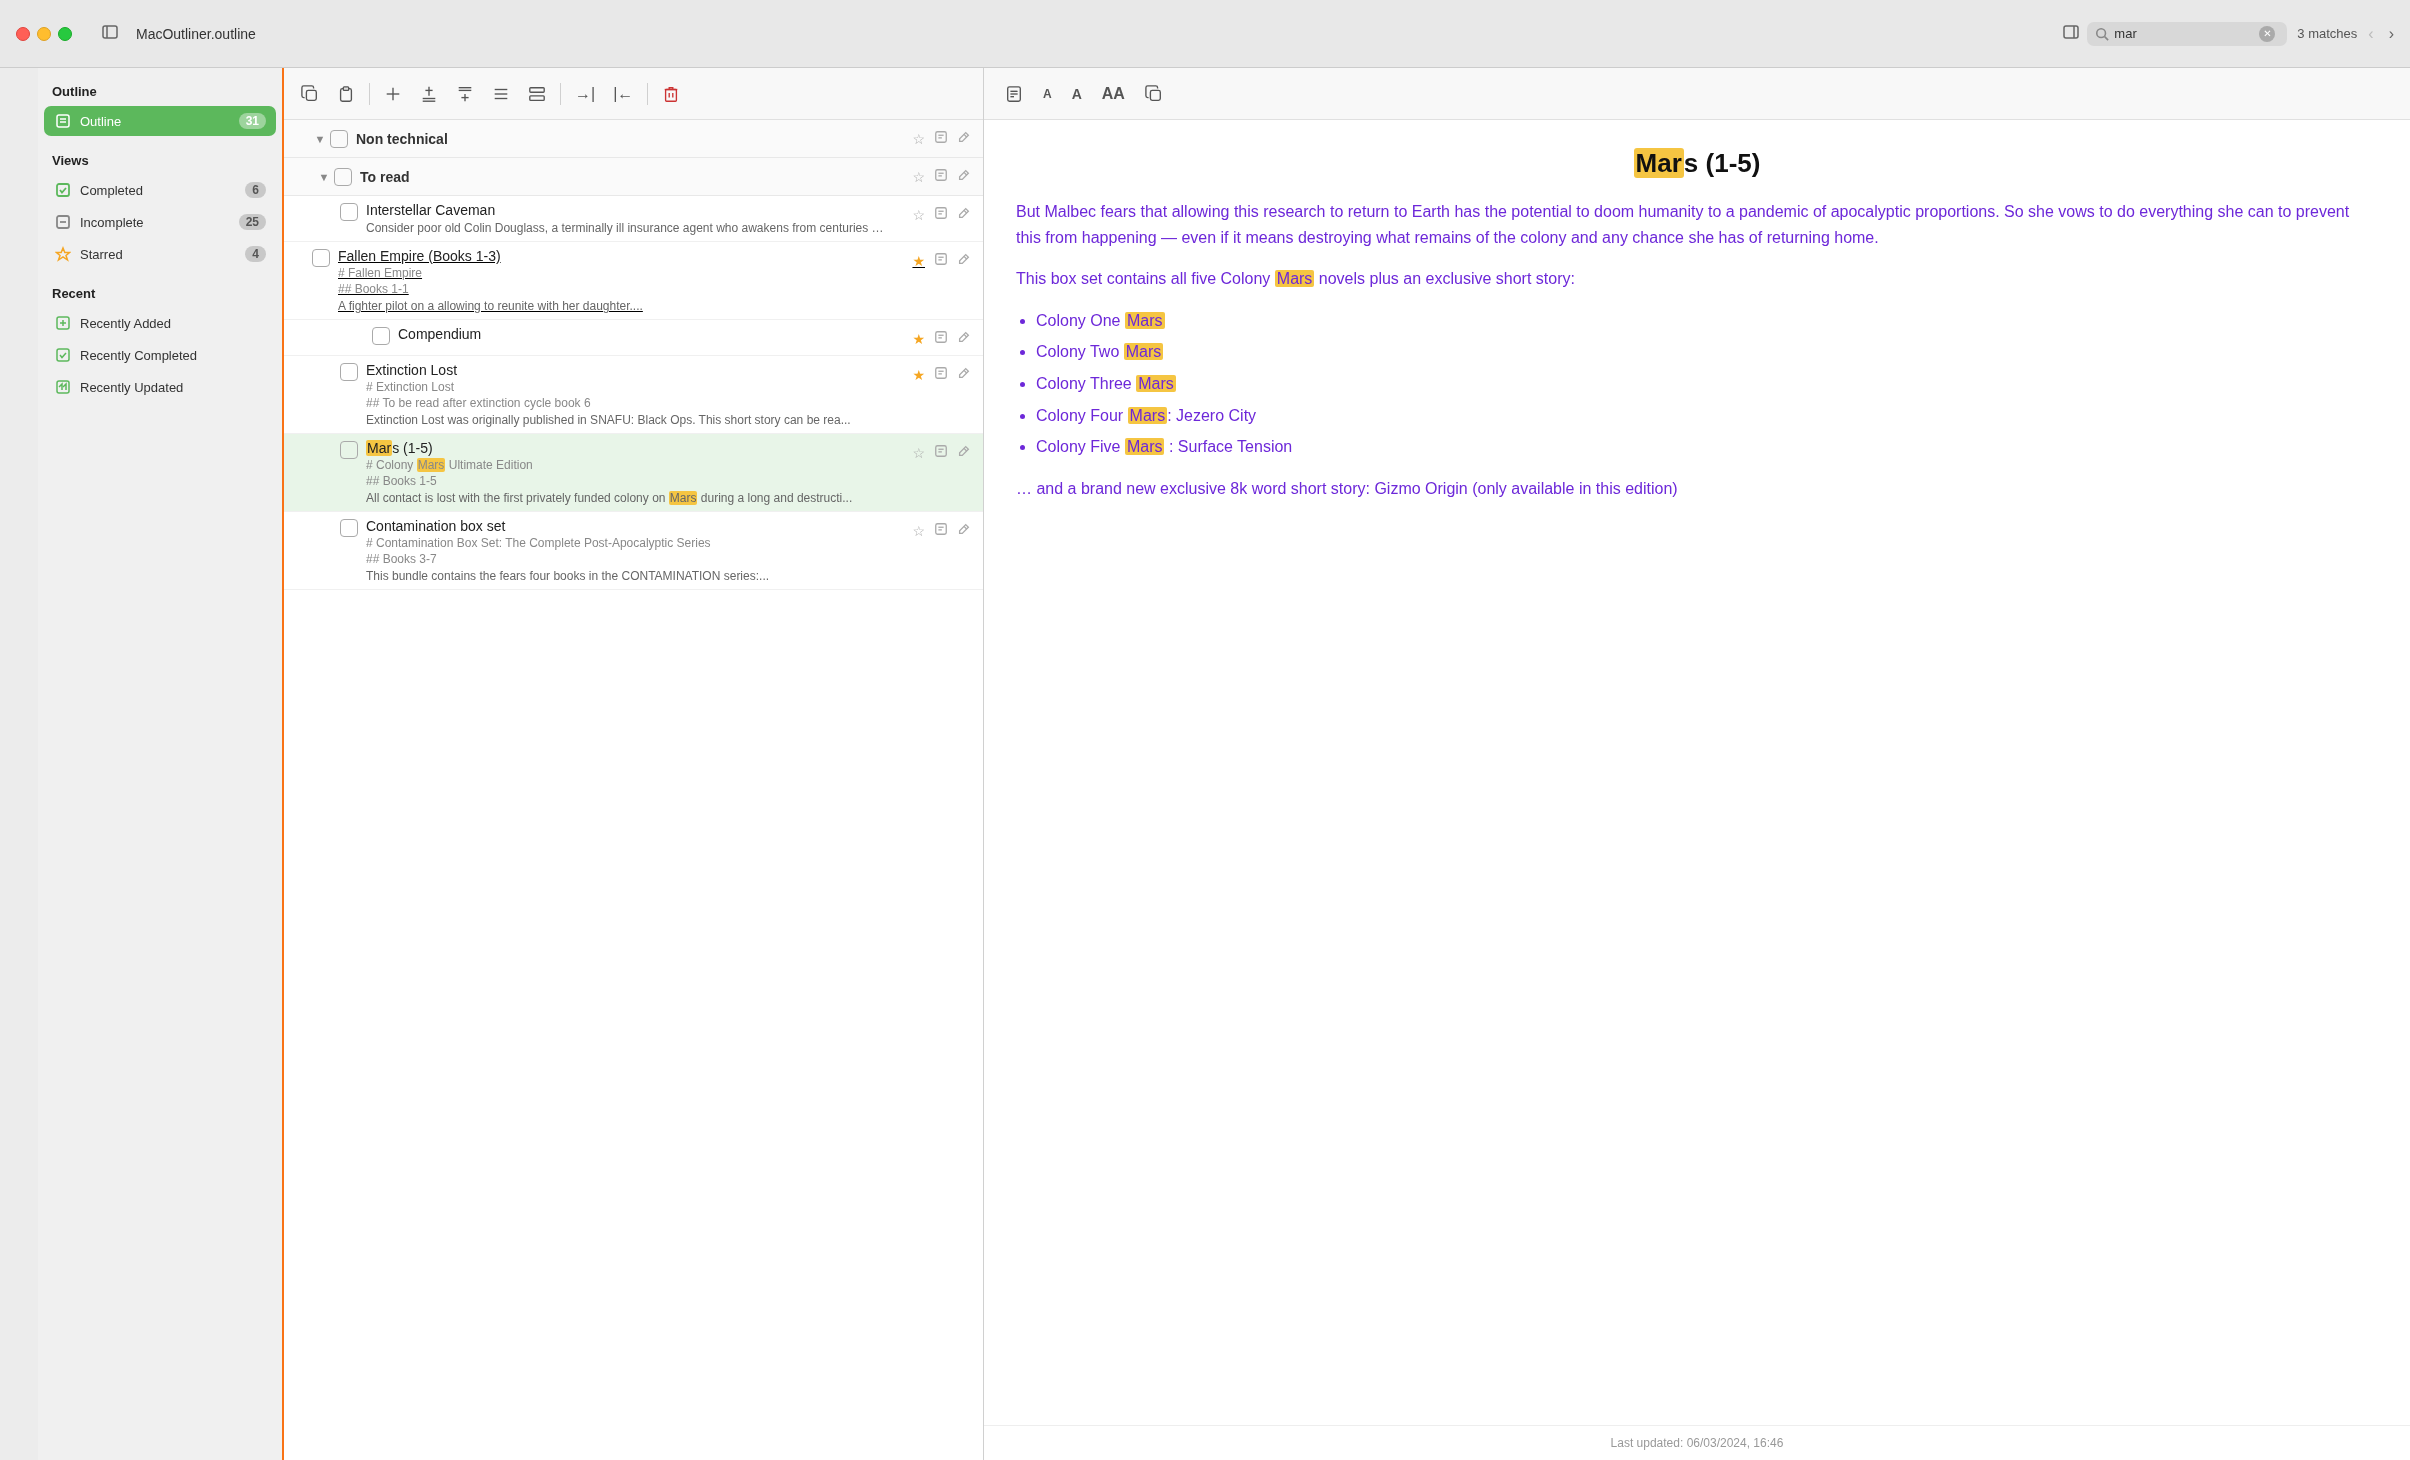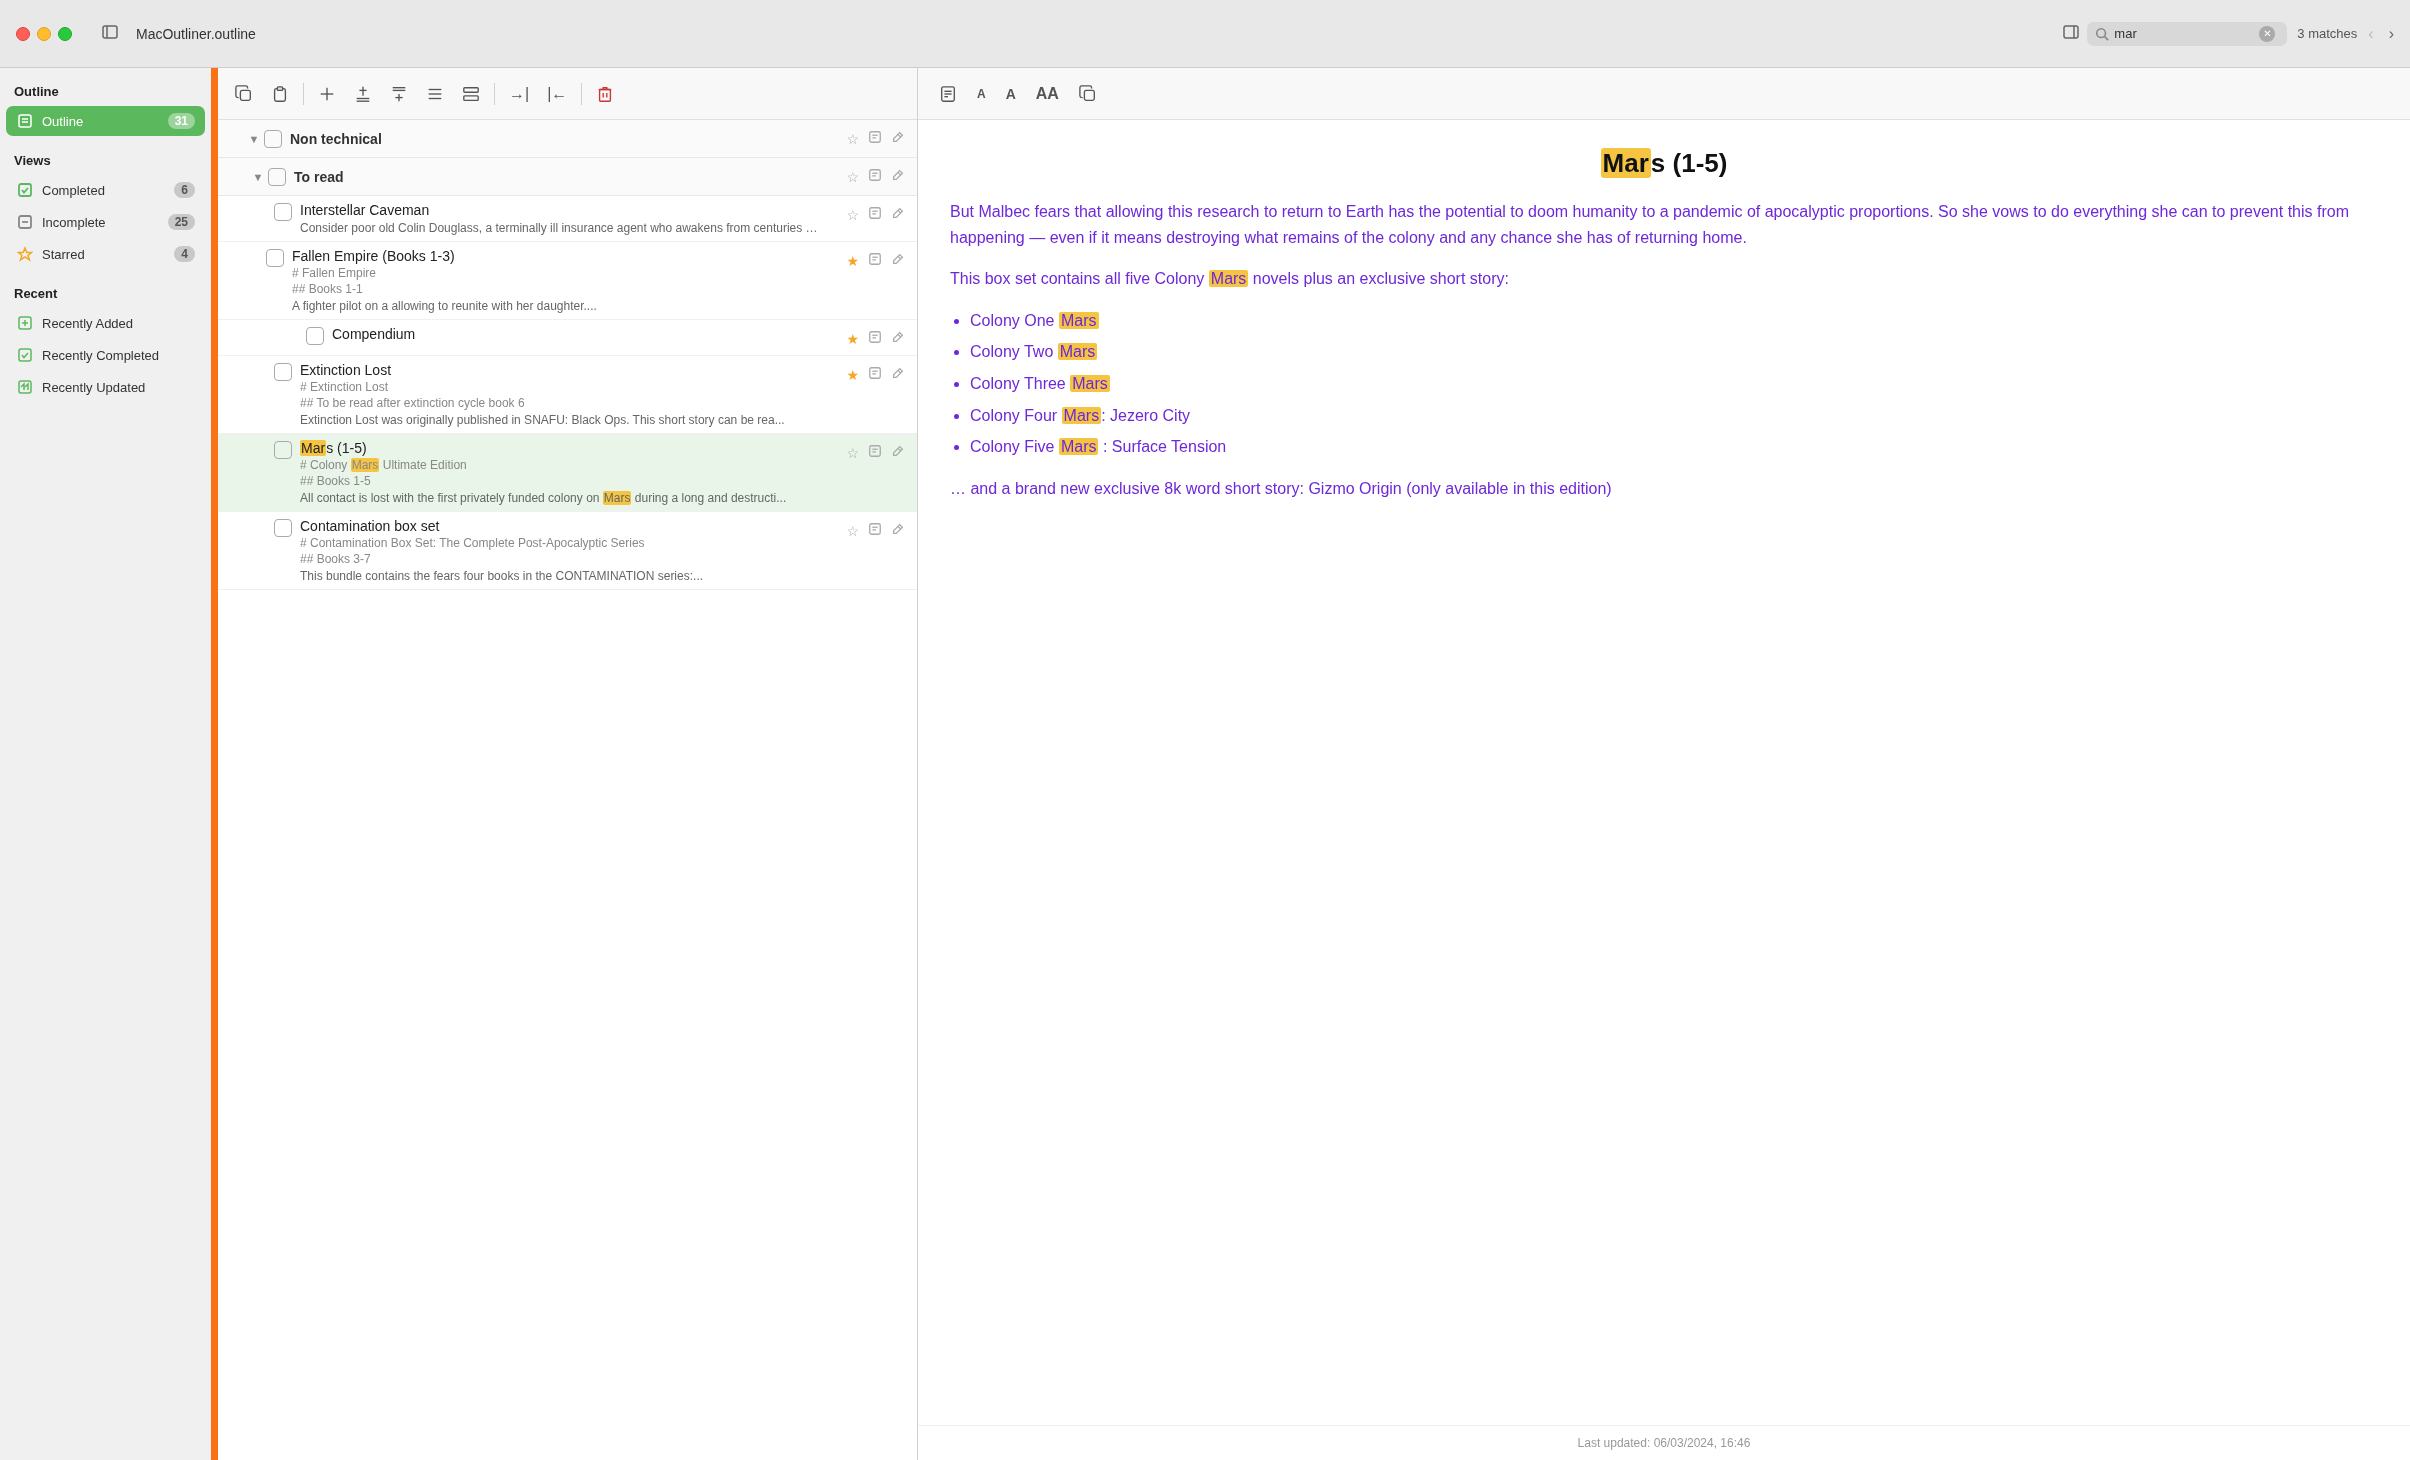--- a/index.html
+++ b/index.html
@@ -21,21 +21,21 @@
     .search-clear { width: 16px; height: 16px; background: #aaa; border-radius: 50%; display: flex; align-items: center; justify-content: center; color: white; font-size: 10px; cursor: pointer; }
     .match-info { font-size: 13px; color: #555; margin-right: 5px; white-space: nowrap; }
     .nav-arrows { display: flex; gap: 3px; margin-right: 10px; }
     .nav-arrow { background: none; border: none; color: #666; font-size: 16px; cursor: pointer; padding: 3px 6px; border-radius: 4px; }
     .nav-arrow:disabled { color: #bbb; cursor: default; }
 
     
     .app-body { display: flex; flex: 1; overflow: hidden; }
 
     
-    .sidebar { width: 218px; background: #f0f0f0; border-right: 7px solid #f97316; display: flex; flex-direction: column; overflow-y: auto; flex-shrink: 0; padding-bottom: 20px; }
+    .sidebar { width: 246px; background: #f0f0f0; border-right: 2px solid #f97316; display: flex; flex-direction: column; overflow-y: auto; flex-shrink: 0; padding-bottom: 20px; margin-left: 38px; }
     .sidebar-section-title { font-size: 13px; font-weight: 700; color: #222; padding: 16px 14px 6px; }
     .sidebar-item { display: flex; align-items: center; padding: 6px 10px; border-radius: 7px; margin: 1px 6px; cursor: pointer; gap: 8px; }
     .sidebar-item.active { background: #5cb85c; color: white; }
     .sidebar-item.active .sidebar-item-label { color: white; }
     .sidebar-item.active .sidebar-badge { background: rgba(255,255,255,0.4); color: white; }
     .sidebar-item-icon { width: 18px; height: 18px; display: flex; align-items: center; justify-content: center; flex-shrink: 0; }
     .sidebar-item-label { font-size: 13px; font-weight: 500; color: #333; flex: 1; }
     .sidebar-badge { background: #c8c8c8; color: #555; border-radius: 10px; padding: 1px 7px; font-size: 12px; font-weight: 600; }
 
     
@@ -330,21 +330,21 @@
           </button>
           <button class="row-action-btn">
             <svg width="14" height="14" viewBox="0 0 16 16" fill="none" stroke="#aaa" stroke-width="1.5">
                 <path d="M10,3 L13,6 L6,13 L3,13 L3,10 Z"></path>
                 <line x1="8" y1="5" x2="11" y2="8"></line>
               </svg>
           </button>
         </div>
       </div>
 
-      <div class="outline-row" style="padding-left: 48px;">
+      <div class="outline-row" style="padding-left: 28px; text-decoration: underline;">
         <div class="row-checkbox"></div>
         <div class="row-content">
           <div class="row-title">Fallen Empire (Books 1-3)</div>
           <div class="row-subtitle"># Fallen Empire</div>
           <div class="row-subtitle">## Books 1-1</div>
           <div class="row-desc">A fighter pilot on a allowing to reunite with her daughter....</div>
         </div>
         <div class="row-actions">
           <button class="row-action-btn starred">★</button>
           <button class="row-action-btn">

